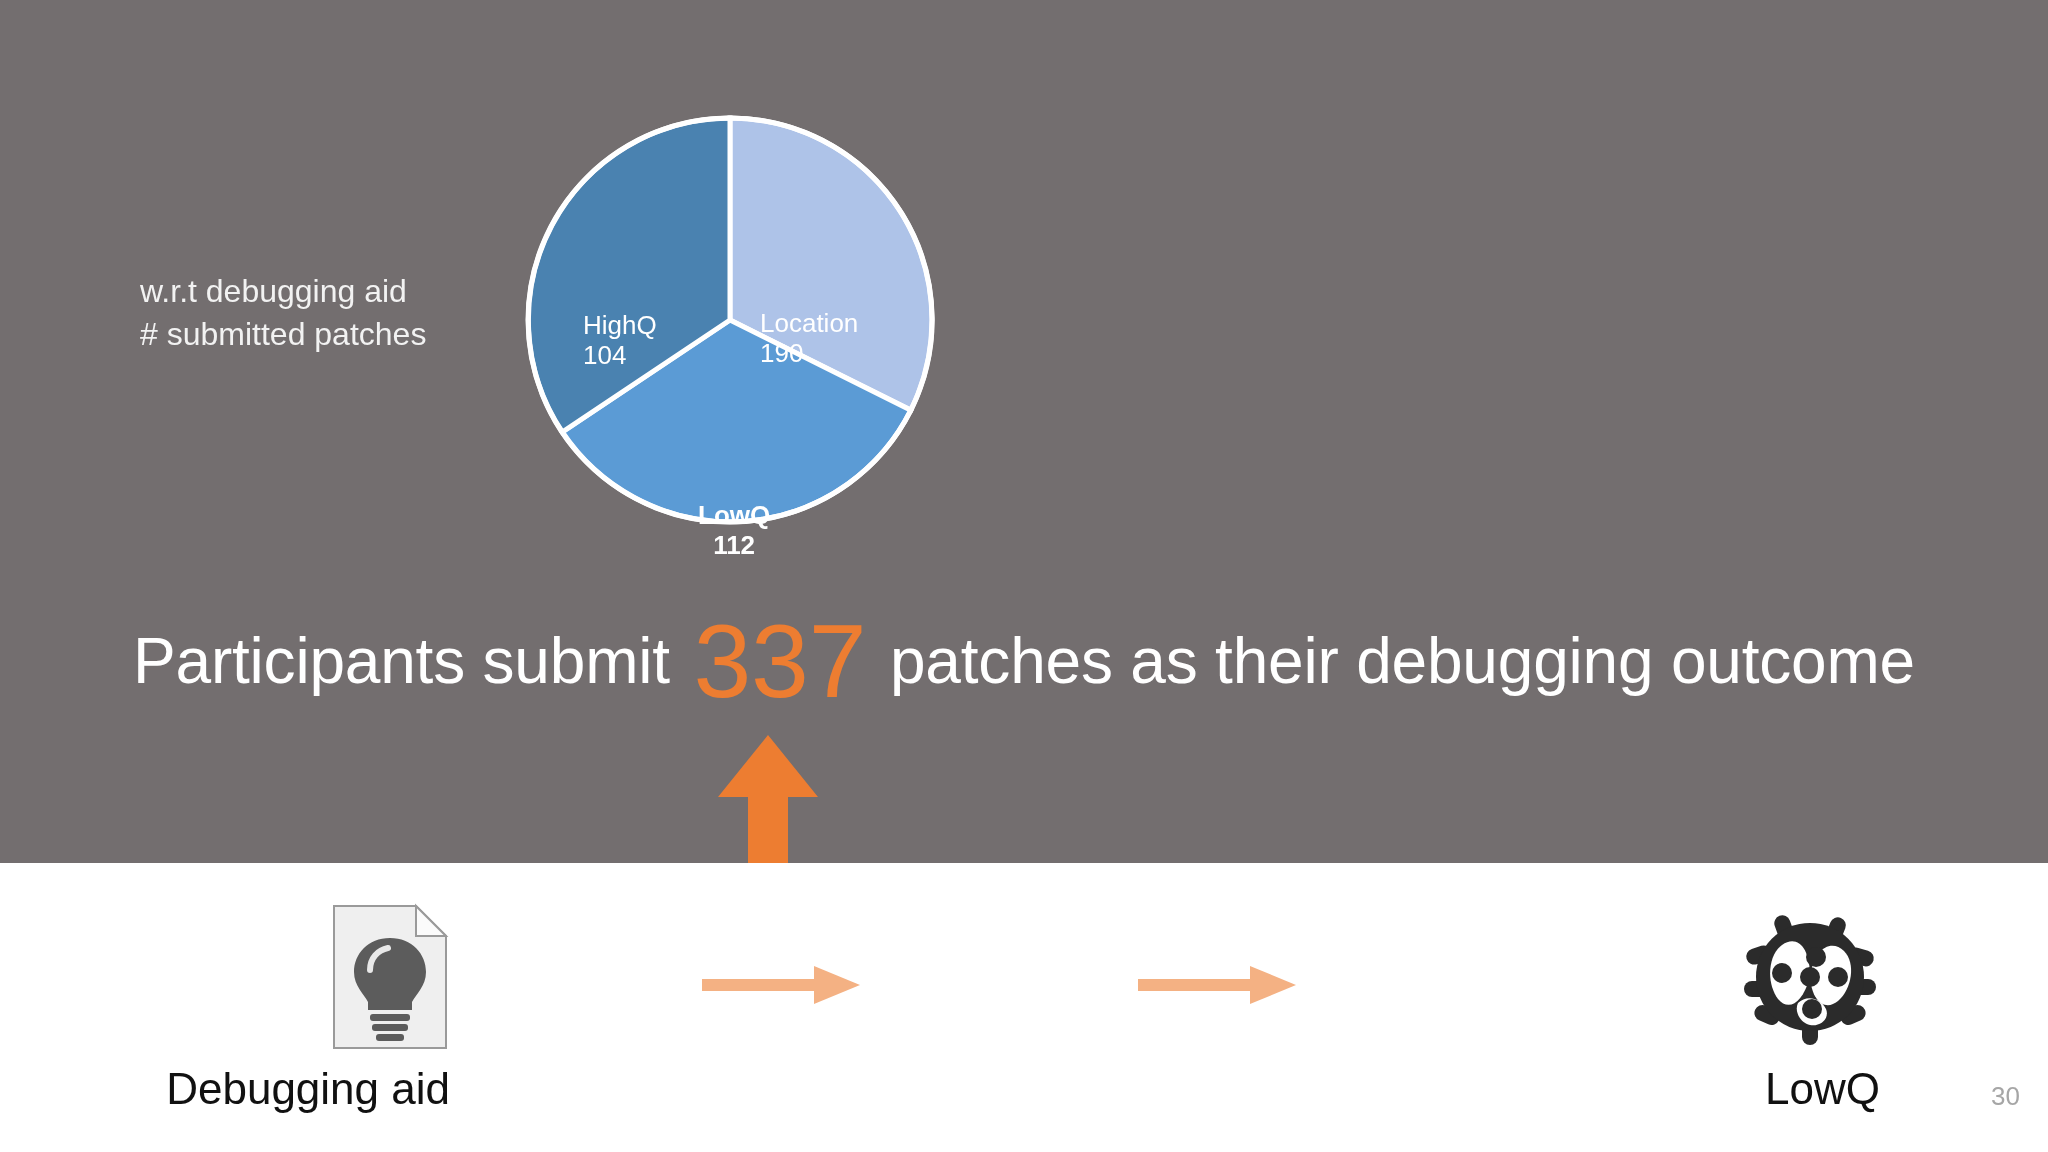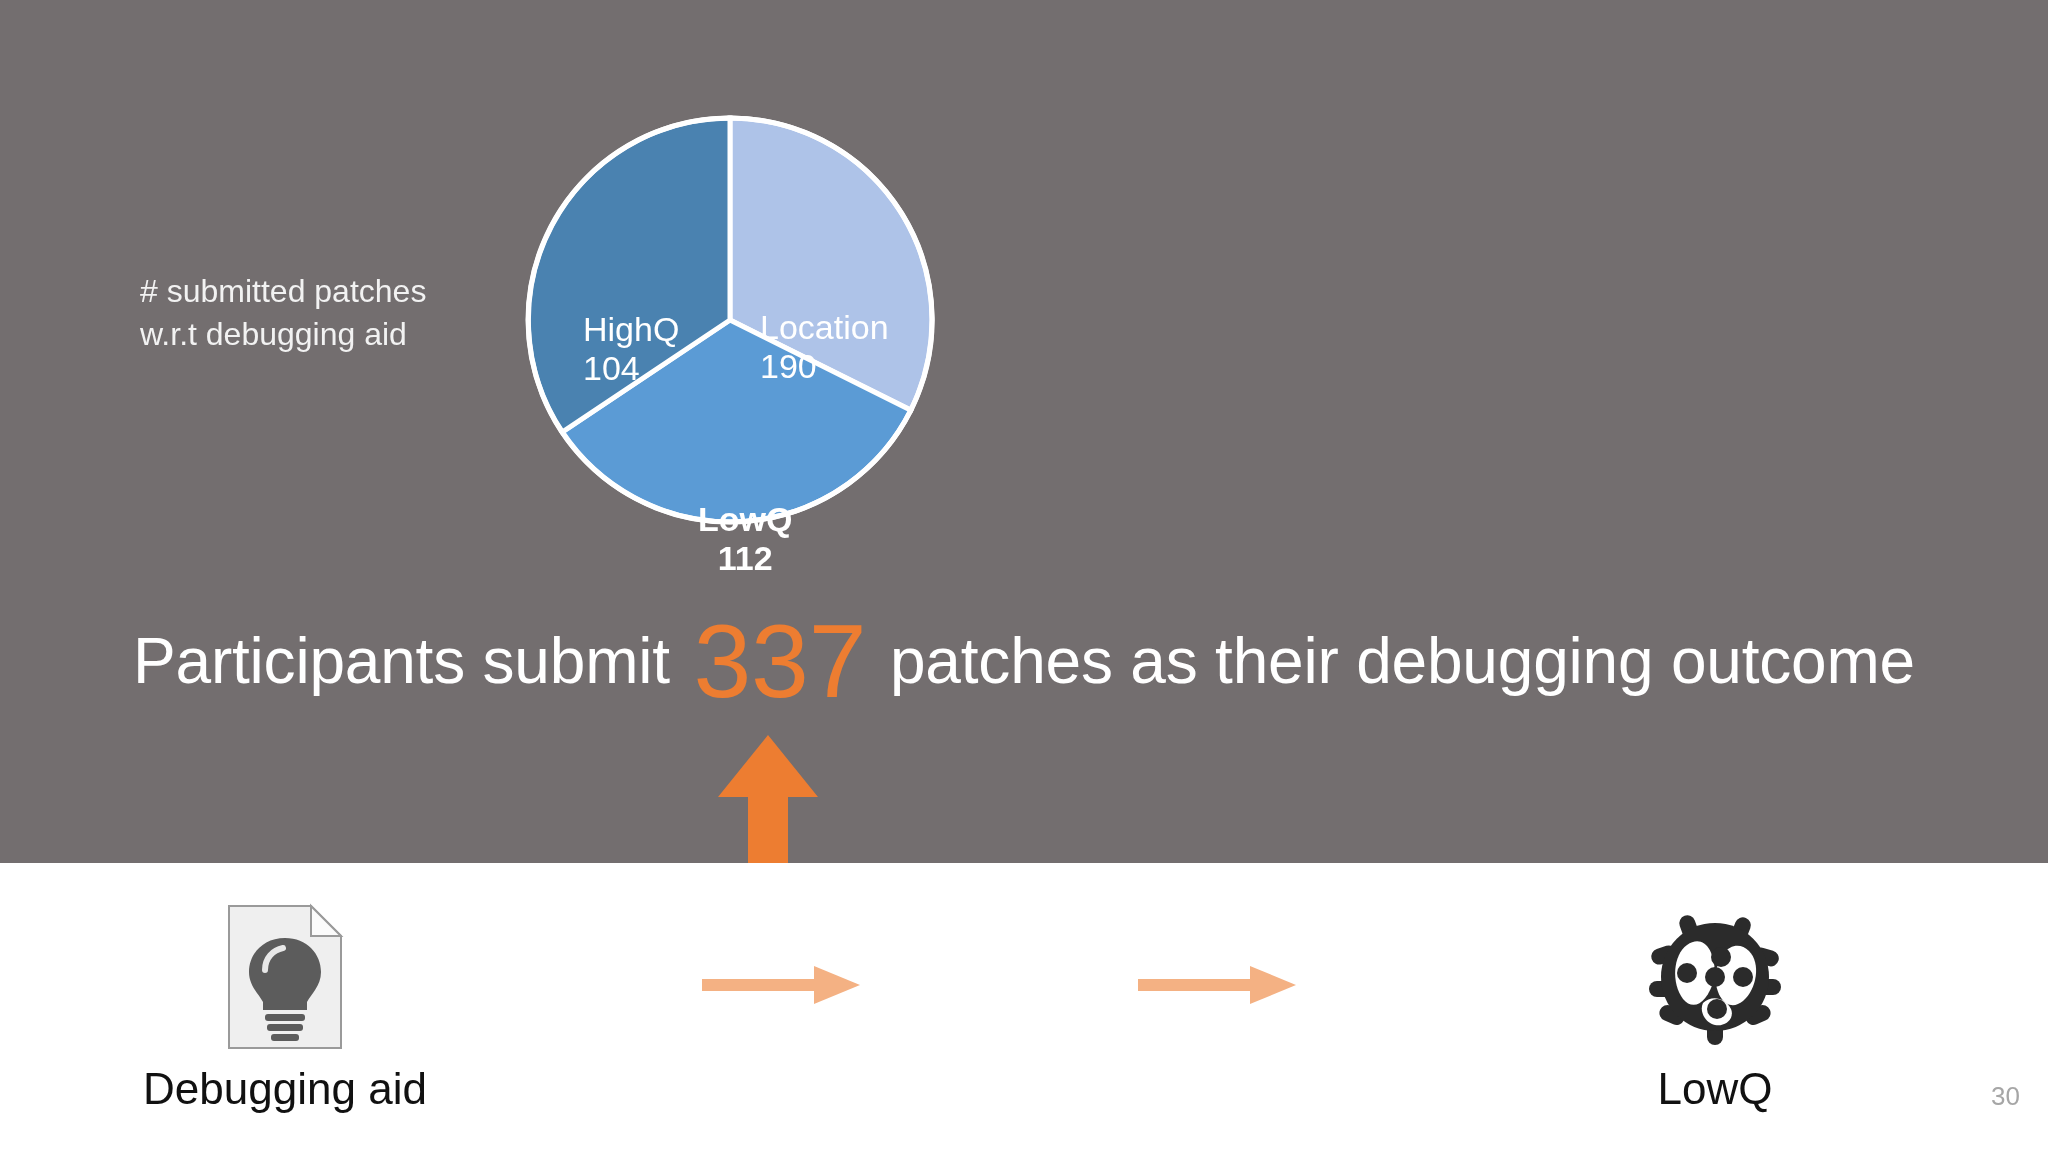--- a/index.html
+++ b/index.html
@@ -40,21 +40,21 @@
     position: absolute;
     left: 520px;
     top: 110px;
     width: 420px;
     height: 420px;
     z-index: 3;
   }
   .slice-label {
     position: absolute;
     color: #ffffff;
-    font-size: 34px;
+    font-size: 26px;
     line-height: 1.16;
     font-weight: 400;
     white-space: nowrap;
     pointer-events: none;
   }
   .slice-label .lab-name { display: block; }
   .slice-label .lab-val  { display: block; }
   .lbl-highq    { left: 63px;  top: 200px; }
   .lbl-location { left: 230px; top: 198px; margin-left: 10px; }
   .lbl-lowq     { left: 178px; top: 390px; text-align: center; font-weight: bold; }
@@ -109,21 +109,21 @@
     width: 1760px;
     height: 289px;
     display: flex;
     align-items: center;
     justify-content: space-between;
   }
   .flow-node {
     width: 330px;
     display: flex;
     flex-direction: column;
-    align-items: center;
+    align-items: flex-end;
   }
   .flow-icon {
     height: 150px;
     display: flex;
     align-items: center;
     justify-content: center;
   }
   .flow-label {
     margin-top: 12px;
     font-size: 44px;
@@ -153,22 +153,22 @@
 
 <div id="slide">
 
   <div class="gray-panel"></div>
 
   <svg class="up-arrow" viewBox="0 0 100 170">
     <polygon points="50,0 100,62 70,62 70,170 30,170 30,62 0,62" fill="#ED7D31"></polygon>
   </svg>
 
   <div class="pie-caption">
+    <span>w.r.t debugging aid</span>
     <span># submitted patches</span>
-    <span>w.r.t debugging aid</span>
   </div>
 
   <div class="pie-wrap">
     <svg viewBox="0 0 420 420" width="420" height="420">
 
       <path d="M 210 210 L 210 8 A 202 202 0 0 1 390.9 300.2 Z" fill="#AEC3E8" stroke="#FFFFFF" stroke-width="5"></path>
 
       <path d="M 210 210 L 390.9 300.2 A 202 202 0 0 1 42.3 322.0 Z" fill="#5B9BD5" stroke="#FFFFFF" stroke-width="5"></path>
 
       <path d="M 210 210 L 42.3 322.0 A 202 202 0 0 1 210 8 Z" fill="#4A82B0" stroke="#FFFFFF" stroke-width="5"></path>

